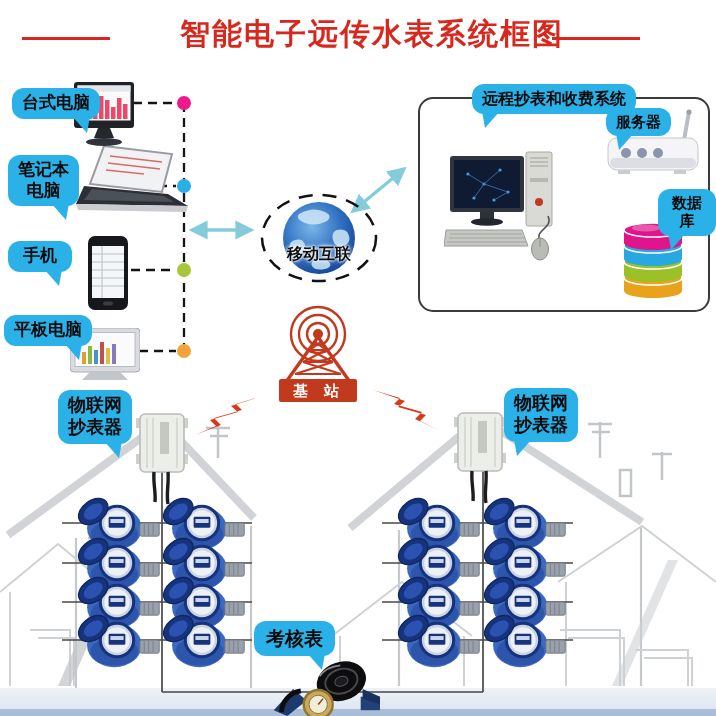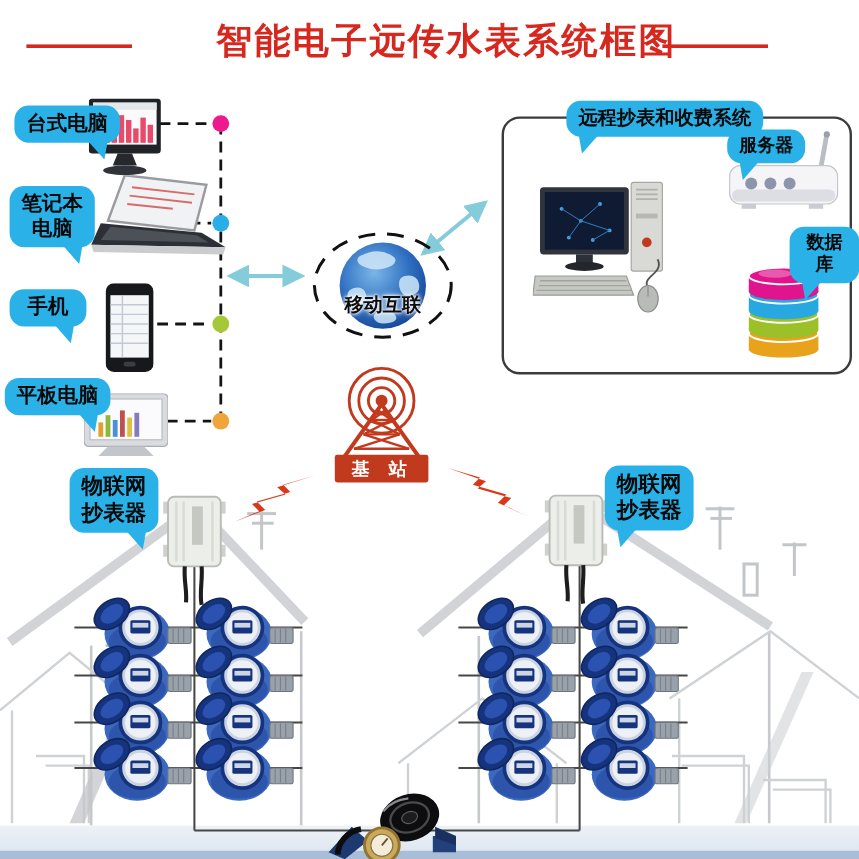--- a/index.html
+++ b/index.html
@@ -377,20 +377,21 @@
     </g>
     <rect x="26" y="12" width="9" height="32" fill="#c4c8c0"></rect>
     <path d="M20,62 C19,74 22,82 21,92" stroke="#1d1d1f" stroke-width="3.4" fill="none"></path>
     <path d="M34,62 C35,74 32,84 34,94" stroke="#1d1d1f" stroke-width="3.4" fill="none"></path>
   </svg>
   <div class="bubble tail-br" style="left:58px;top:390px;font-size:18px;">物联网
 抄表器</div>
   <div class="bubble tail-bl" style="left:504px;top:388px;font-size:18px;">物联网
 抄表器</div>
 
+  <div class="bubble tail-br" style="left:254px;top:621px;font-size:19px;padding:6px 12px;">考核表</div>
   <svg class="abs z5" style="left:266px;top:660px;" width="116" height="56" viewBox="0 0 116 58">
     <polygon points="6,52 26,30 40,42 20,58" fill="#1d3a70"></polygon>
     <path d="M34,32 C 22,34 14,44 14,54" stroke="#0d0d0f" stroke-width="5" fill="none"></path>
     <rect x="96" y="38" width="20" height="14" fill="#22407a"></rect>
     <polygon points="98,30 116,38 116,46 98,40" fill="#1a3160"></polygon>
     <g transform="rotate(-18 76 22)">
       <ellipse cx="76" cy="22" rx="26" ry="20" fill="#0d0d0f"></ellipse>
       <ellipse cx="76" cy="22" rx="17" ry="12.5" fill="none" stroke="#4a4a4e" stroke-width="2"></ellipse>
       <ellipse cx="76" cy="22" rx="7" ry="5" fill="#1c1c20" stroke="#5a5a5e"></ellipse>
       <path d="M56,10 q10,-7 24,-4" stroke="#8a8a90" stroke-width="2" fill="none"></path>

